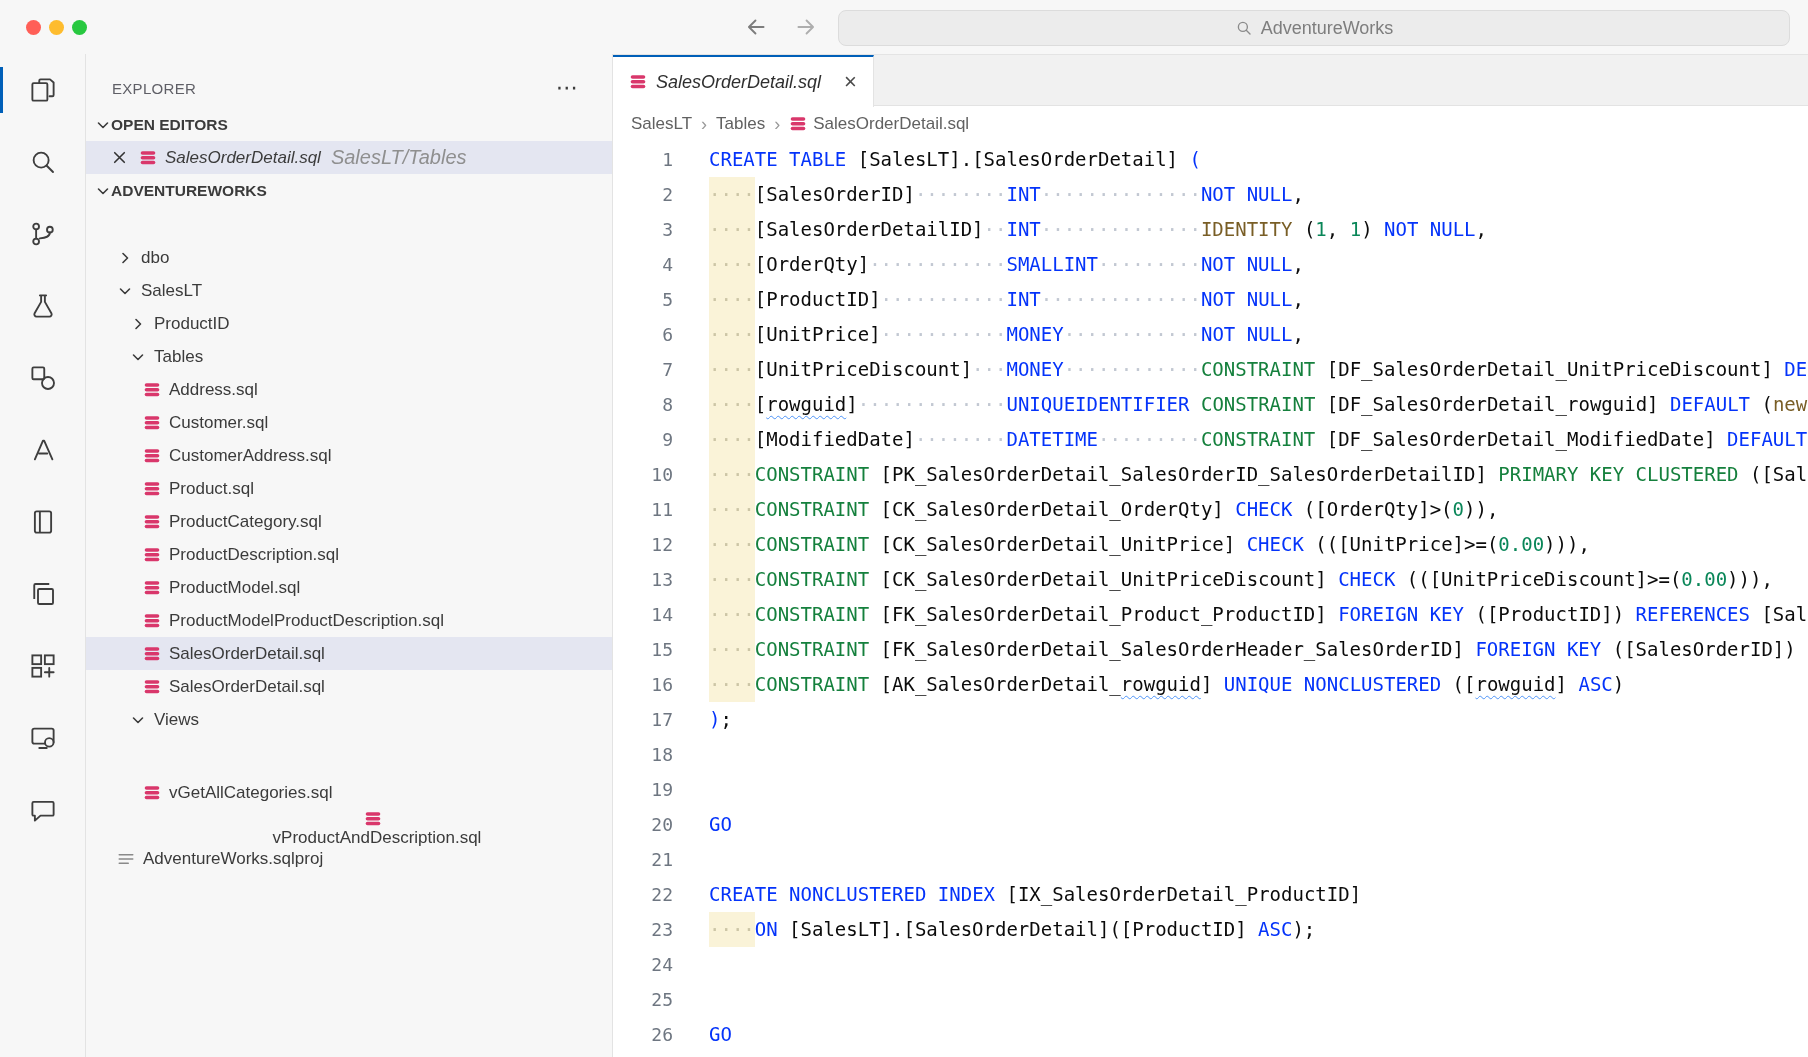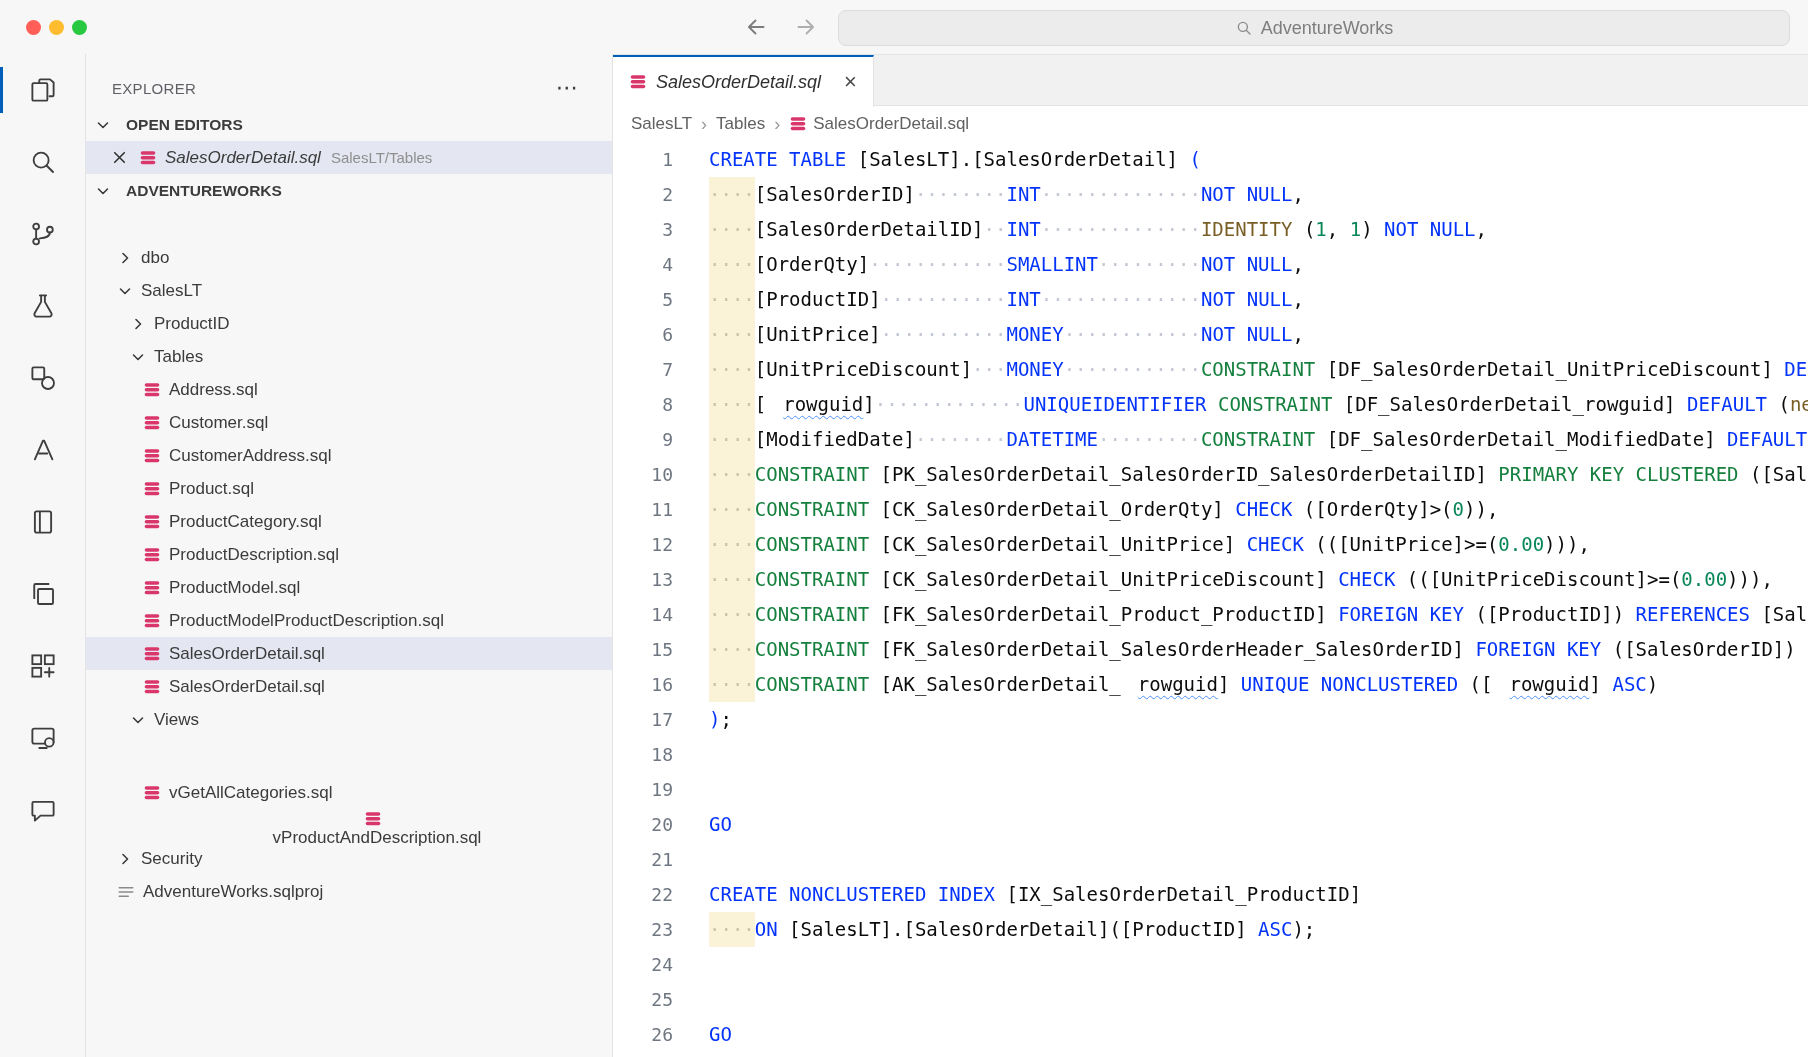--- a/index.html
+++ b/index.html
@@ -27,33 +27,33 @@
   .ab-btn.active::before { content:''; position:absolute; left:0; top:13px; bottom:13px;
                            width:3px; background:#005fb8; }
 
   
   .sidebar { position:absolute; top:54px; left:86px; width:527px; bottom:0; background:#f7f7f7;
              border-right:1px solid #e3e3e3; overflow:hidden; }
   .sidebar-head { height:40px; margin-top:14px; padding:0 34px 0 26px; display:flex;
                   align-items:center; justify-content:space-between; color:#5f5f66;
                   font-size:15px; letter-spacing:.3px; }
   .more { font-size:22px; color:#3b3b3b; cursor:pointer; line-height:10px; }
-  .section-header { height:33px; display:flex; align-items:center; gap:15px; padding-left:8px;
+  .section-header { height:33px; display:flex; align-items:center; gap:0; padding-left:8px;
                     font-size:15.5px; font-weight:700; color:#3b3b3b; cursor:pointer; }
   .row { height:33px; display:flex; align-items:center; font-size:17px; color:#3b3b3b;
          cursor:pointer; white-space:nowrap; }
   .row.selected { background:#e4e6f1; }
   .chev { width:17px; height:17px; display:flex; align-items:center; justify-content:center; flex:0 0 17px; }
   .fico { width:19px; height:19px; display:flex; align-items:center; justify-content:center;
           flex:0 0 19px; margin-right:8px; }
   .oe-row { padding-left:22px; }
   .oe-close { width:22px; height:22px; display:flex; align-items:center; justify-content:center;
               margin-right:8px; cursor:pointer; }
   .fname.italic { font-style:italic; }
-  .fdesc { margin-left:10px; font-size:15px; color:#8f8f8f; }
+  .fdesc { margin-left:10px; font-size:20px; color:#8f8f8f; font-style:italic; }
 
   
   .editor-area { position:absolute; top:54px; left:613px; right:0; bottom:0; background:#fff; }
   .tabstrip { height:52px; background:#f1f1f1; border-top:1px solid #e4e4e4;
               border-bottom:1px solid #e3e3e3; display:flex; }
   .tab { height:52px; background:#fff; border-right:1px solid #e3e3e3;
          border-top:2.5px solid #005fb8; display:flex; align-items:center;
          gap:9px; padding:0 16px; cursor:pointer; }
   .tab-label { font-size:18px; font-style:italic; color:#2f2f2f; }
   .tab-close { margin-left:14px; font-size:22px; color:#4a4a4a; line-height:18px; cursor:pointer; }
@@ -70,21 +70,21 @@
   .lc { position:absolute; left:96px; top:0; }
   .tk-kw  { color:#0433fa; }
   .tk-ctl { color:#15803d; }
   .tk-fn  { color:#795e26; }
   .tk-num { color:#098658; }
   .tk-pl  { color:#0b0b0b; }
   .tk-ws  { color:#c2c8d2; }
   .tk-lead{ color:#ccc5a6; background:#faf3d8; display:inline-block; height:35px;
             line-height:35px; vertical-align:top; }
   .tk-sq  { color:#0b0b0b; text-decoration-line:underline; text-decoration-style:wavy;
-            text-decoration-color:#4e94f8; text-decoration-thickness:1px; text-underline-offset:4px;margin-left:17px; }
+            text-decoration-color:#4e94f8; text-decoration-thickness:1px; text-underline-offset:4px; }
 </style>
 </head>
 <body>
 
 <div class="window">
 
   <header class="titlebar">
     <div class="traffic">
       <span class="tl red"></span>
       <span class="tl yellow"></span>
@@ -410,29 +410,20 @@
               <g fill="#d9376b">
                 <rect x="1.5" y="2" width="13" height="3.2" rx="1.6"></rect>
                 <rect x="1.5" y="6.2" width="13" height="3.2" rx="1.6"></rect>
                 <rect x="1.5" y="10.4" width="13" height="3.2" rx="1.6"></rect>
               </g>
             </svg>
           </span>
           <span>vProductAndDescription.sql</span>
         </div>
         <div class="row" style="padding-left: 30px;">
-          <span class="chev">
-            <svg width="16" height="16" viewBox="0 0 16 16">
-              <path d="M6 3.5L10.5 8 6 12.5" fill="none" stroke="#3b3b3b" stroke-width="1.6" stroke-linecap="round" stroke-linejoin="round"></path>
-            </svg>
-          </span>
-          <span style="width: 8px; flex: 0 0 8px;"></span>
-          <span>Security</span>
-        </div>
-        <div class="row" style="padding-left: 30px;">
           <span class="fico">
             <svg width="18" height="18" viewBox="0 0 16 16">
               <path d="M2 4.2h12M2 8h12M2 11.8h8" fill="none" stroke="#8a8a8a" stroke-width="1.4" stroke-linecap="round"></path>
             </svg>
           </span>
           <span>AdventureWorks.sqlproj</span>
         </div>
       </div>
   </aside>
 

